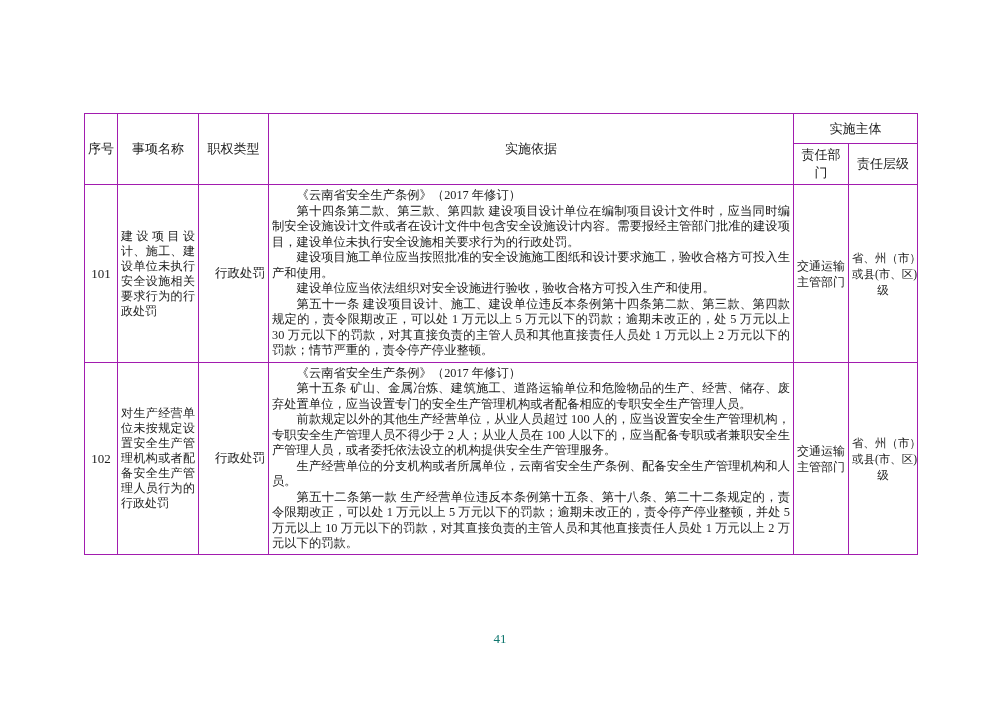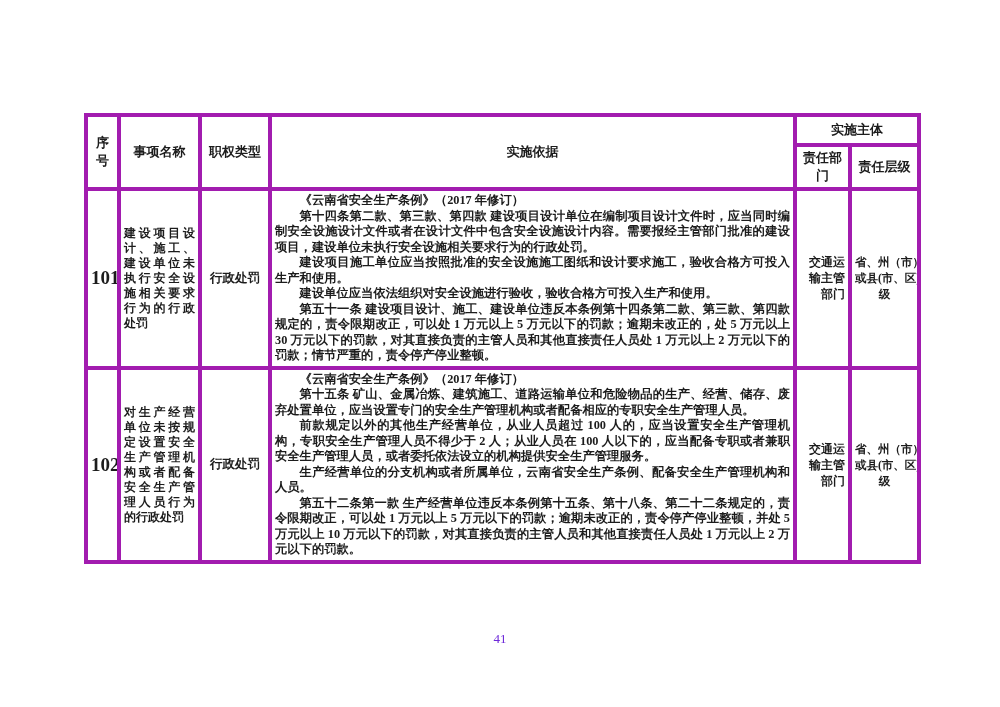--- a/index.html
+++ b/index.html
@@ -21,45 +21,45 @@
   }
   table.doc-table {
     position: absolute;
     left: 84px;
     top: 113px;
     width: 833px;
     border-collapse: collapse;
     table-layout: fixed;
   }
   table.doc-table td, table.doc-table th {
-    border: 4px solid #a21caf;
+    border: 1px solid #a21caf;
     padding: 2px 3px;
     vertical-align: middle;
-    font-weight: bold;
+    font-weight: normal;
     overflow: hidden;
   }
   th.hdr {
     font-weight: bold;
     font-size: 13px;
     text-align: center;
   }
   td.cell-no {
-    text-align: left;
-    font-size: 19px;
+    text-align: center;
+    font-size: 13px;
   }
   td.cell-item {
     font-size: 12px;
     line-height: 15px;
     text-align: justify;
     text-justify: inter-character;
     padding: 2px 5px;
     margin-left: 36px;
   }
   td.cell-type {
-    text-align: center;
+    text-align: right;
     font-size: 12.5px;
   }
   td.cell-basis {
     vertical-align: top;
     padding: 3px 7px 3px 7px;
   }
   .basis-para {
     margin: 0;
     font-size: 12.3px;
     line-height: 15.5px;
@@ -83,21 +83,21 @@
     text-align: center;
     white-space: nowrap;
   }
   .page-number {
     position: absolute;
     top: 631px;
     left: 0;
     width: 1000px;
     text-align: center;
     font-size: 13px;
-    color: #6d28d9;
+    color: #0f766e;
   }
 </style>
 </head>
 <body>
 
 <div class="page">
 
   <table class="doc-table">
     <colgroup>
       <col style="width:33px">

